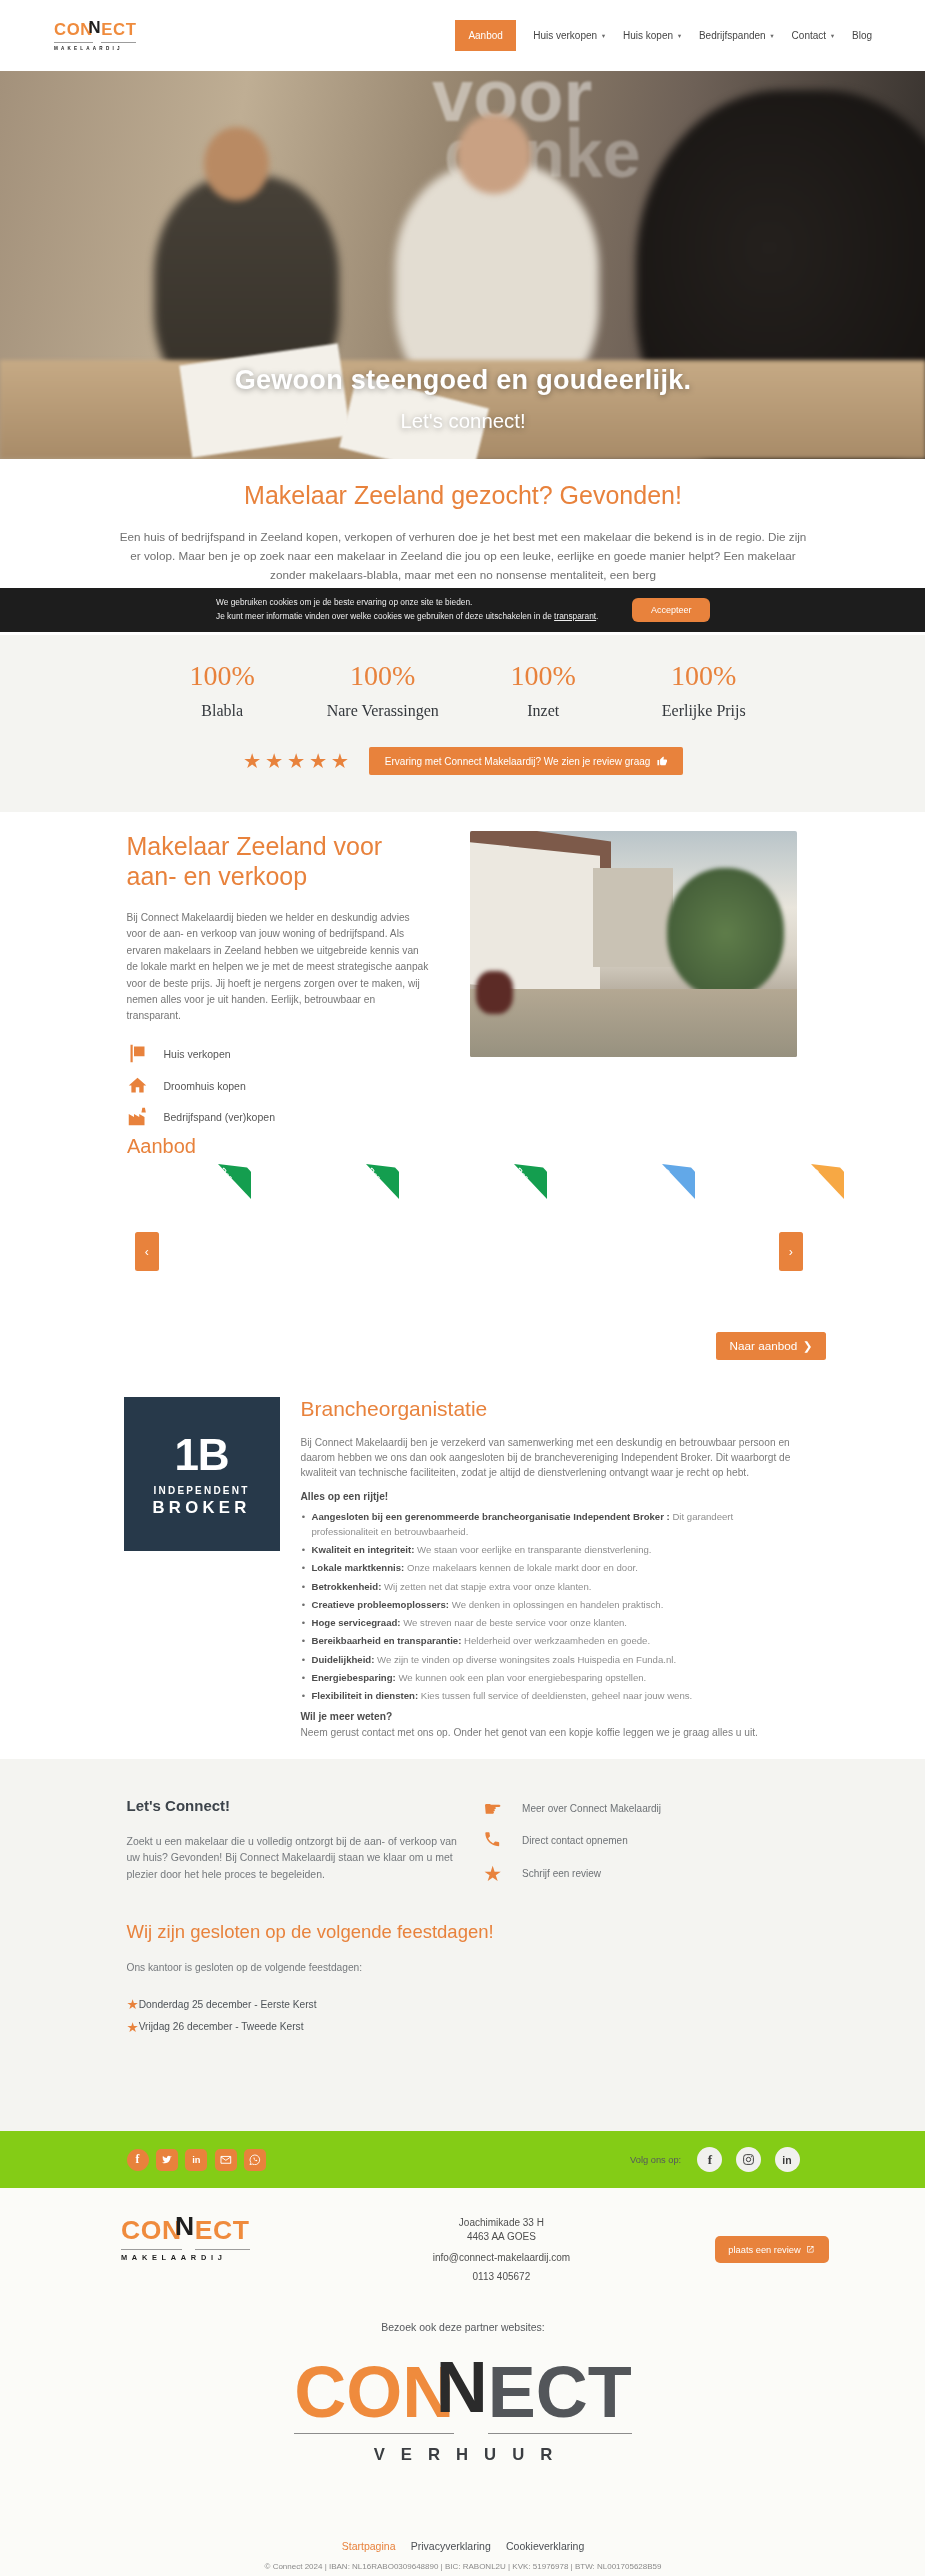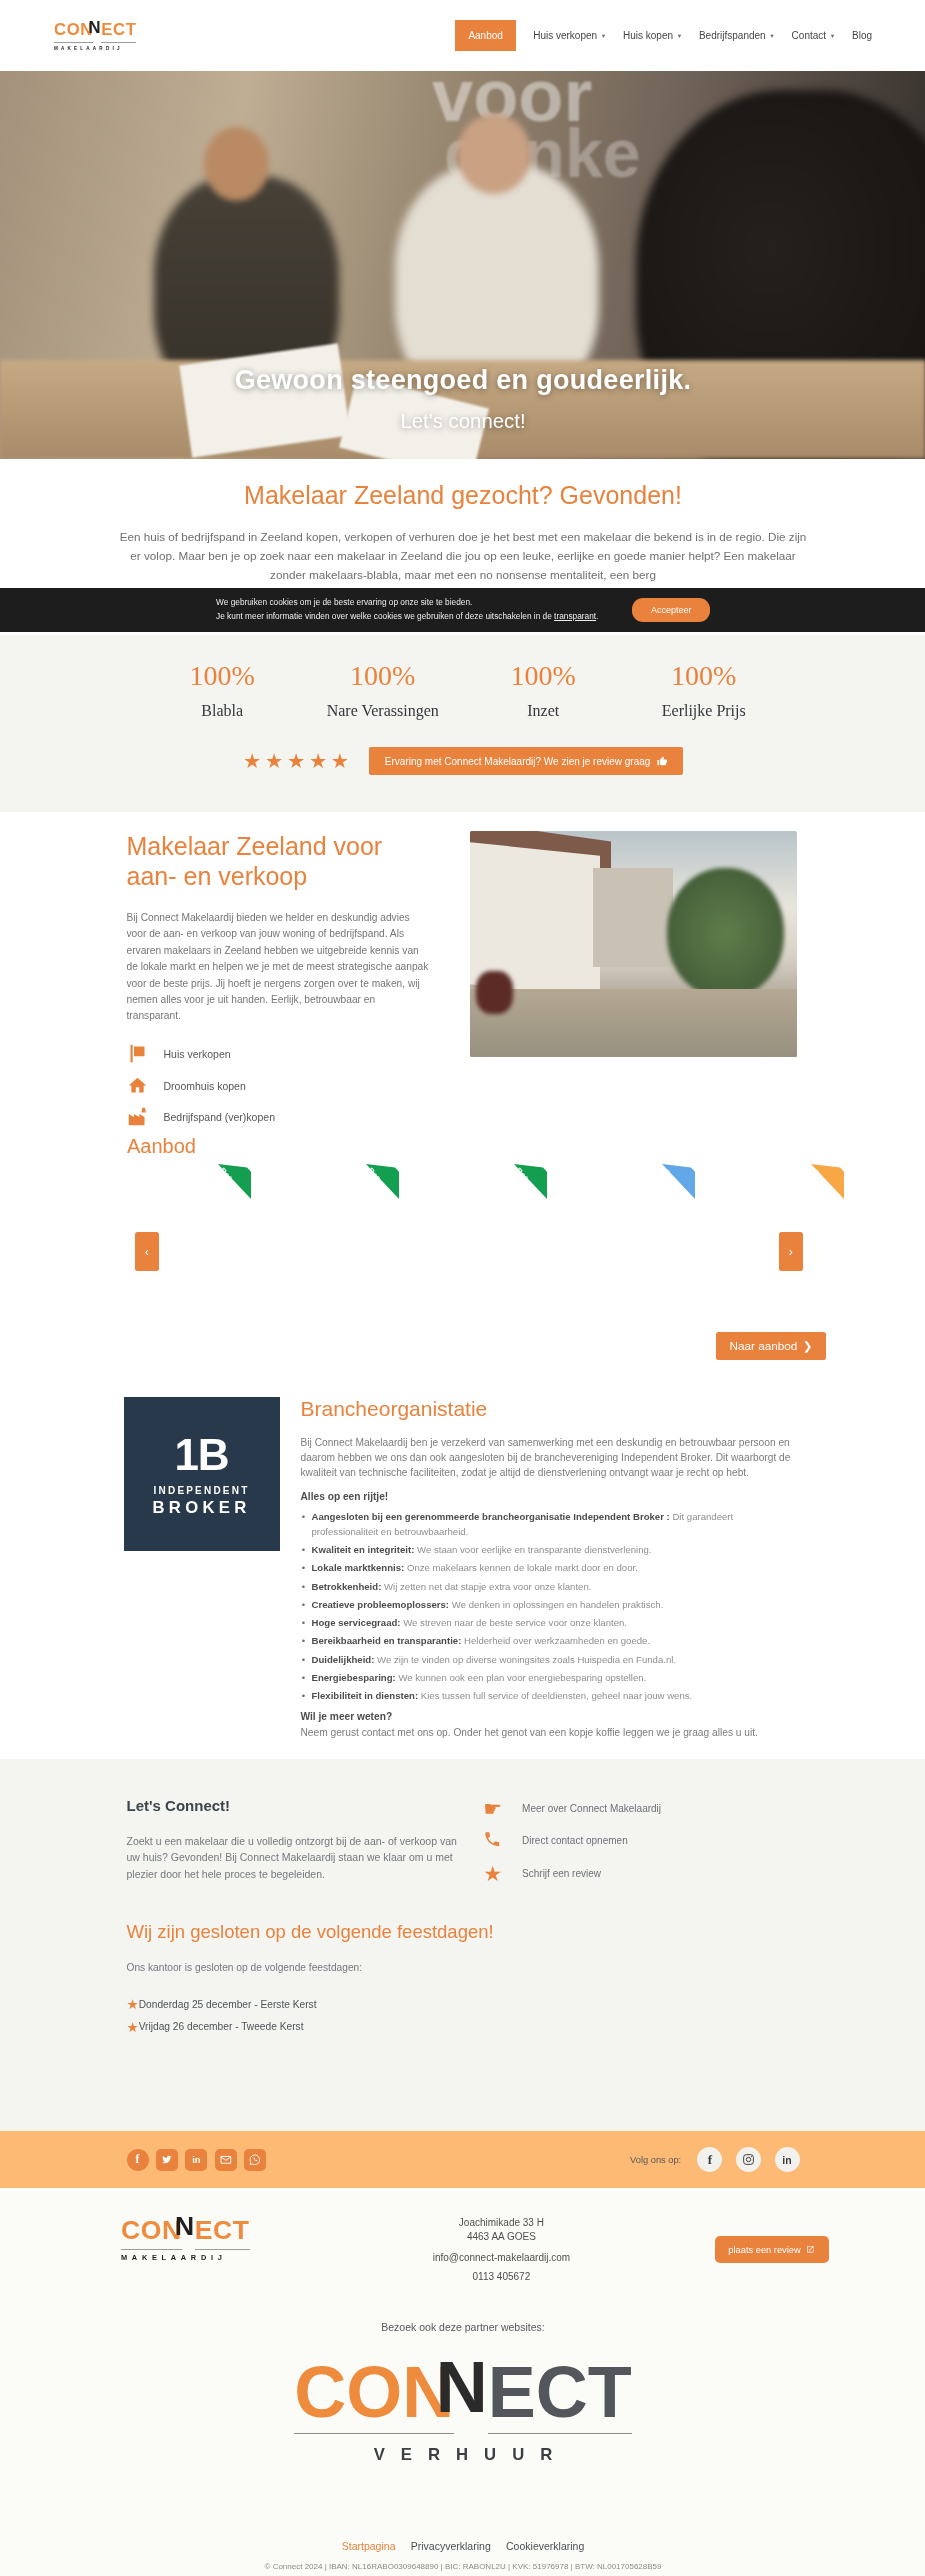--- a/index.html
+++ b/index.html
@@ -45,21 +45,21 @@
 
   
   .intro { height:176px; padding-top:22px; text-align:center; background:#fff; }
   .intro h2 { font-size:25px; color:var(--orange); font-weight:500; }
   .intro p { width:694px; margin:17.3px auto 0; font-size:11.7px; line-height:19px; color:#6f6f6f; }
 
   
   .cookiebar { position:absolute; top:588px; left:0; width:100%; height:44px; background:#1d1d1d; z-index:30; display:flex; align-items:center; justify-content:center; gap:34px; }
   .cookiebar .txt { color:#eee; font-size:8.3px; line-height:1.65; }
   .cookiebar .txt a { color:#eee; text-decoration:underline; cursor:pointer; }
-  .btn-accept { background:var(--orange); color:#fff; border:none; font-size:9px; padding:6.8px 18.5px; border-radius:11px; cursor:pointer; font-family:inherit; }
+  .btn-accept { background:var(--orange); color:#fff; border:none; font-size:9px; padding:6.8px 18.5px; border-radius:6px; cursor:pointer; font-family:inherit; }
 
   
   .stats { height:177px; background:#f4f4f1; padding-top:25px; }
   .stats-row { width:642px; margin:0 auto; display:flex; }
   .stat { flex:1; text-align:center; font-family:"Liberation Serif", serif; }
   .stat .val { font-size:28px; color:var(--orange); }
   .stat .lbl { font-size:16px; color:#34383d; margin-top:10px; }
   .review-row { display:flex; align-items:center; justify-content:center; gap:16px; margin-top:27px; }
   .stars { color:var(--orange); font-size:20.4px; letter-spacing:3.7px; }
   .btn-review { background:var(--orange); color:#fff; border:none; font-size:10px; padding:8.6px 16px; border-radius:1.9px; display:flex; align-items:center; gap:6.2px; cursor:pointer; font-family:inherit; }
@@ -126,21 +126,21 @@
   .lets-links .ico svg { width:18.5px; height:18.5px; fill:currentColor; }
   .lets-links .lb { font-size:10px; color:#6d7175; }
   .holiday h2 { margin-top:25px; font-size:18.5px; line-height:1.35; color:var(--orange); font-weight:500; width:432px; }
   .holiday .intro-t { margin-top:17.3px; font-size:10.2px; color:#75797d; }
   .holiday ul { list-style:none; margin-top:23.5px; }
   .holiday li { display:flex; align-items:center; gap:0; margin-bottom:6.2px; }
   .star-ico::before { content:"★"; color:var(--orange); font-size:13.6px; }
   .holiday .lb { font-size:10.2px; color:#4e5358; }
 
   
-  .social-band { height:57px; background:#fdba74; display:flex; align-items:center; }
+  .social-band { height:57px; background:#84cc16; display:flex; align-items:center; }
   .social-band .wrap { display:flex; align-items:center; }
   .share-row { display:flex; gap:7.4px; }
   .sq { width:22px; height:22px; border-radius:5px; background:var(--orange); color:#fff; display:flex; align-items:center; justify-content:center; cursor:pointer; }
   .sq.round { border-radius:50%; }
   .sq svg { width:11.7px; height:11.7px; }
   .glyph-f::before { content:"f"; font-weight:bold; font-size:11.7px; font-family:"Liberation Serif",serif; }
   .glyph-in::before { content:"in"; font-weight:bold; font-size:9.3px; }
   .follow { margin-left:auto; display:flex; align-items:center; gap:13.6px; }
   .follow .lbl { font-size:9.3px; color:#55585c; margin-right:2.5px; }
   .fo { width:25px; height:25px; border-radius:50%; background:#f1f1ee; color:#3c3c3c; display:flex; align-items:center; justify-content:center; cursor:pointer; }

